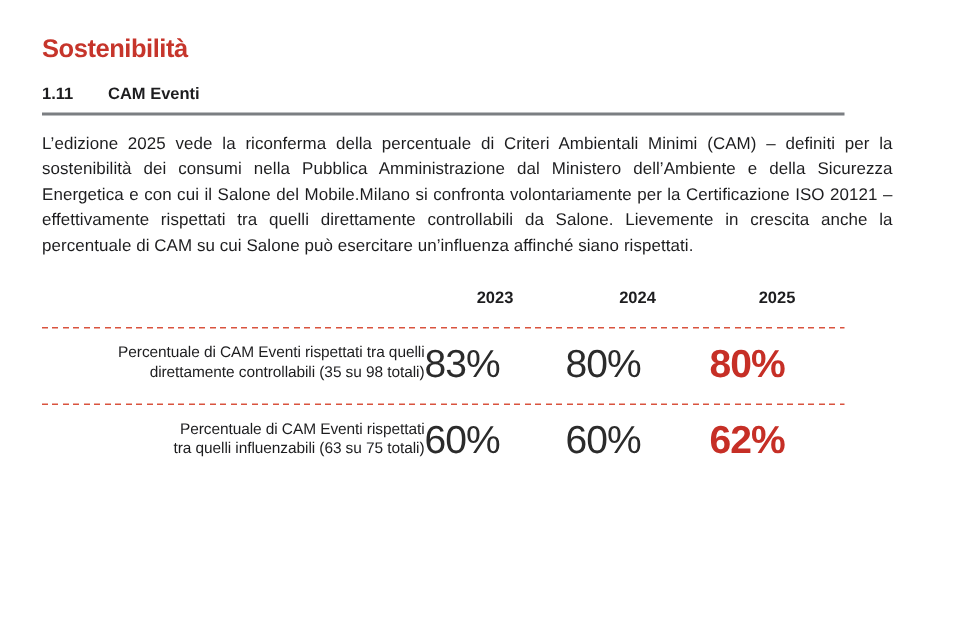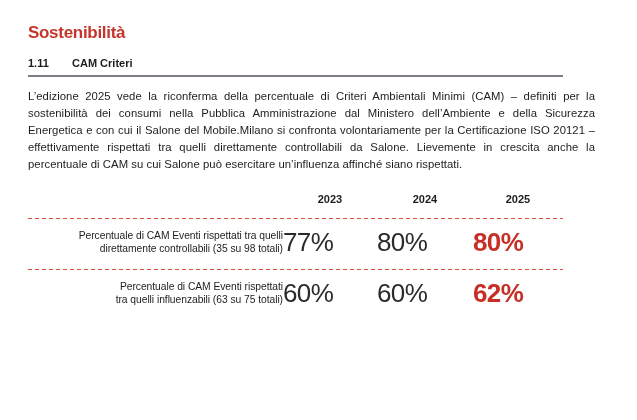--- a/index.html
+++ b/index.html
@@ -91,21 +91,21 @@
   }
 </style>
 </head>
 <body>
 
 <div class="page">
 
   <h1 class="title">Sostenibilità</h1>
 
   <div class="section">
-    <span class="sec-num">1.11</span><span class="sec-name">CAM Criteri</span>
+    <span class="sec-num">1.11</span><span class="sec-name">CAM Eventi</span>
   </div>
 
   <div class="rule"></div>
 
   <p class="para">L’edizione 2025 vede la riconferma della percentuale di Criteri Ambientali Minimi (CAM) – definiti per la sostenibilità dei consumi nella Pubblica Amministrazione dal Ministero dell’Ambiente e della Sicurezza Energetica e con cui il Salone del Mobile.Milano si confronta volontariamente per la Certificazione ISO 20121 – effettivamente rispettati tra quelli direttamente controllabili da Salone. Lievemente in crescita anche la percentuale di CAM su cui Salone può esercitare un’influenza affinché siano rispettati.</p>
 
   <div class="cam-table">
 
     <div class="thead">
       <div class="label-cell"></div>
@@ -114,21 +114,21 @@
       <div class="year">2025</div>
     </div>
 
     <div class="dash"></div>
 
     <div class="trow">
       <div class="label-cell">
         <div class="row-label">Percentuale di CAM Eventi rispettati tra quelli</div>
         <div class="row-label">direttamente controllabili (35 su 98 totali)</div>
       </div>
-      <div class="val">77%</div>
+      <div class="val">83%</div>
       <div class="val">80%</div>
       <div class="val val-red">80%</div>
     </div>
 
     <div class="dash"></div>
 
     <div class="trow">
       <div class="label-cell">
         <div class="row-label">Percentuale di CAM Eventi rispettati</div>
         <div class="row-label">tra quelli influenzabili (63 su 75 totali)</div>

